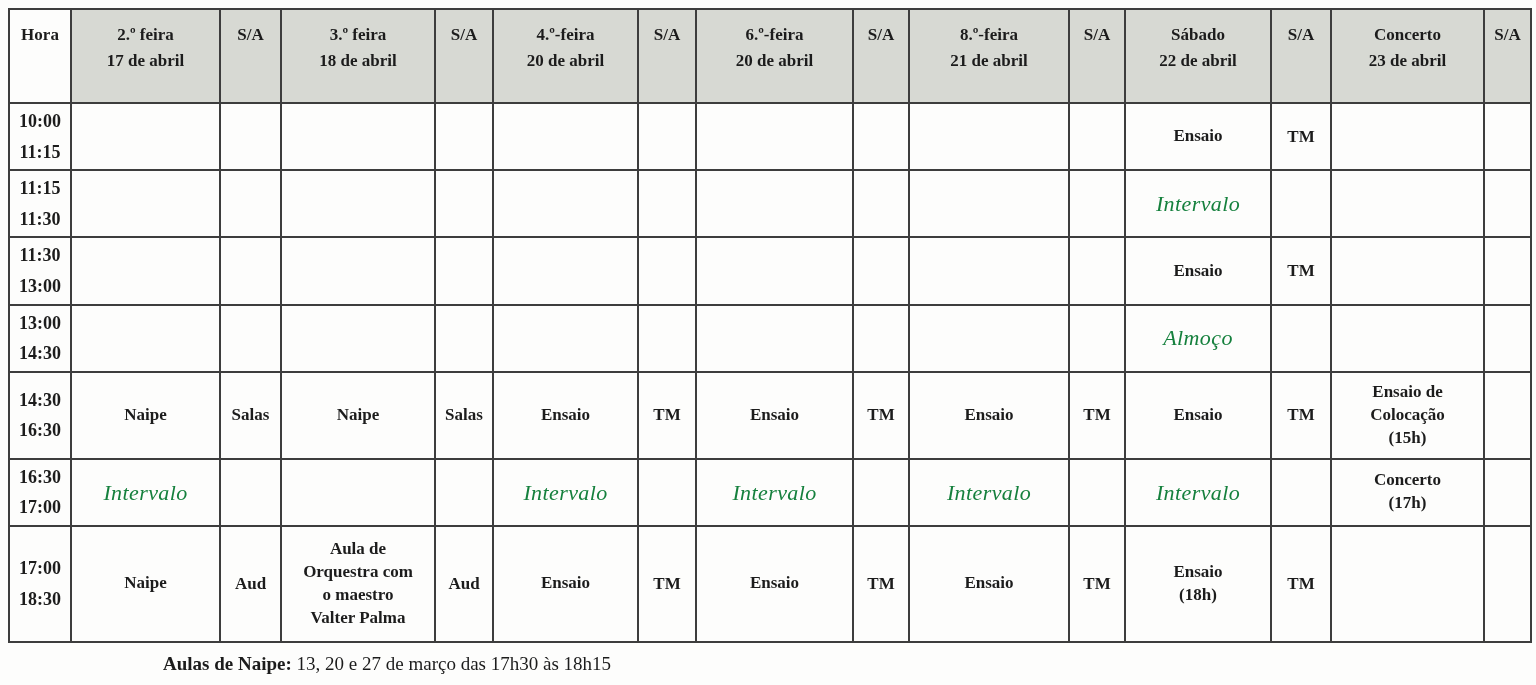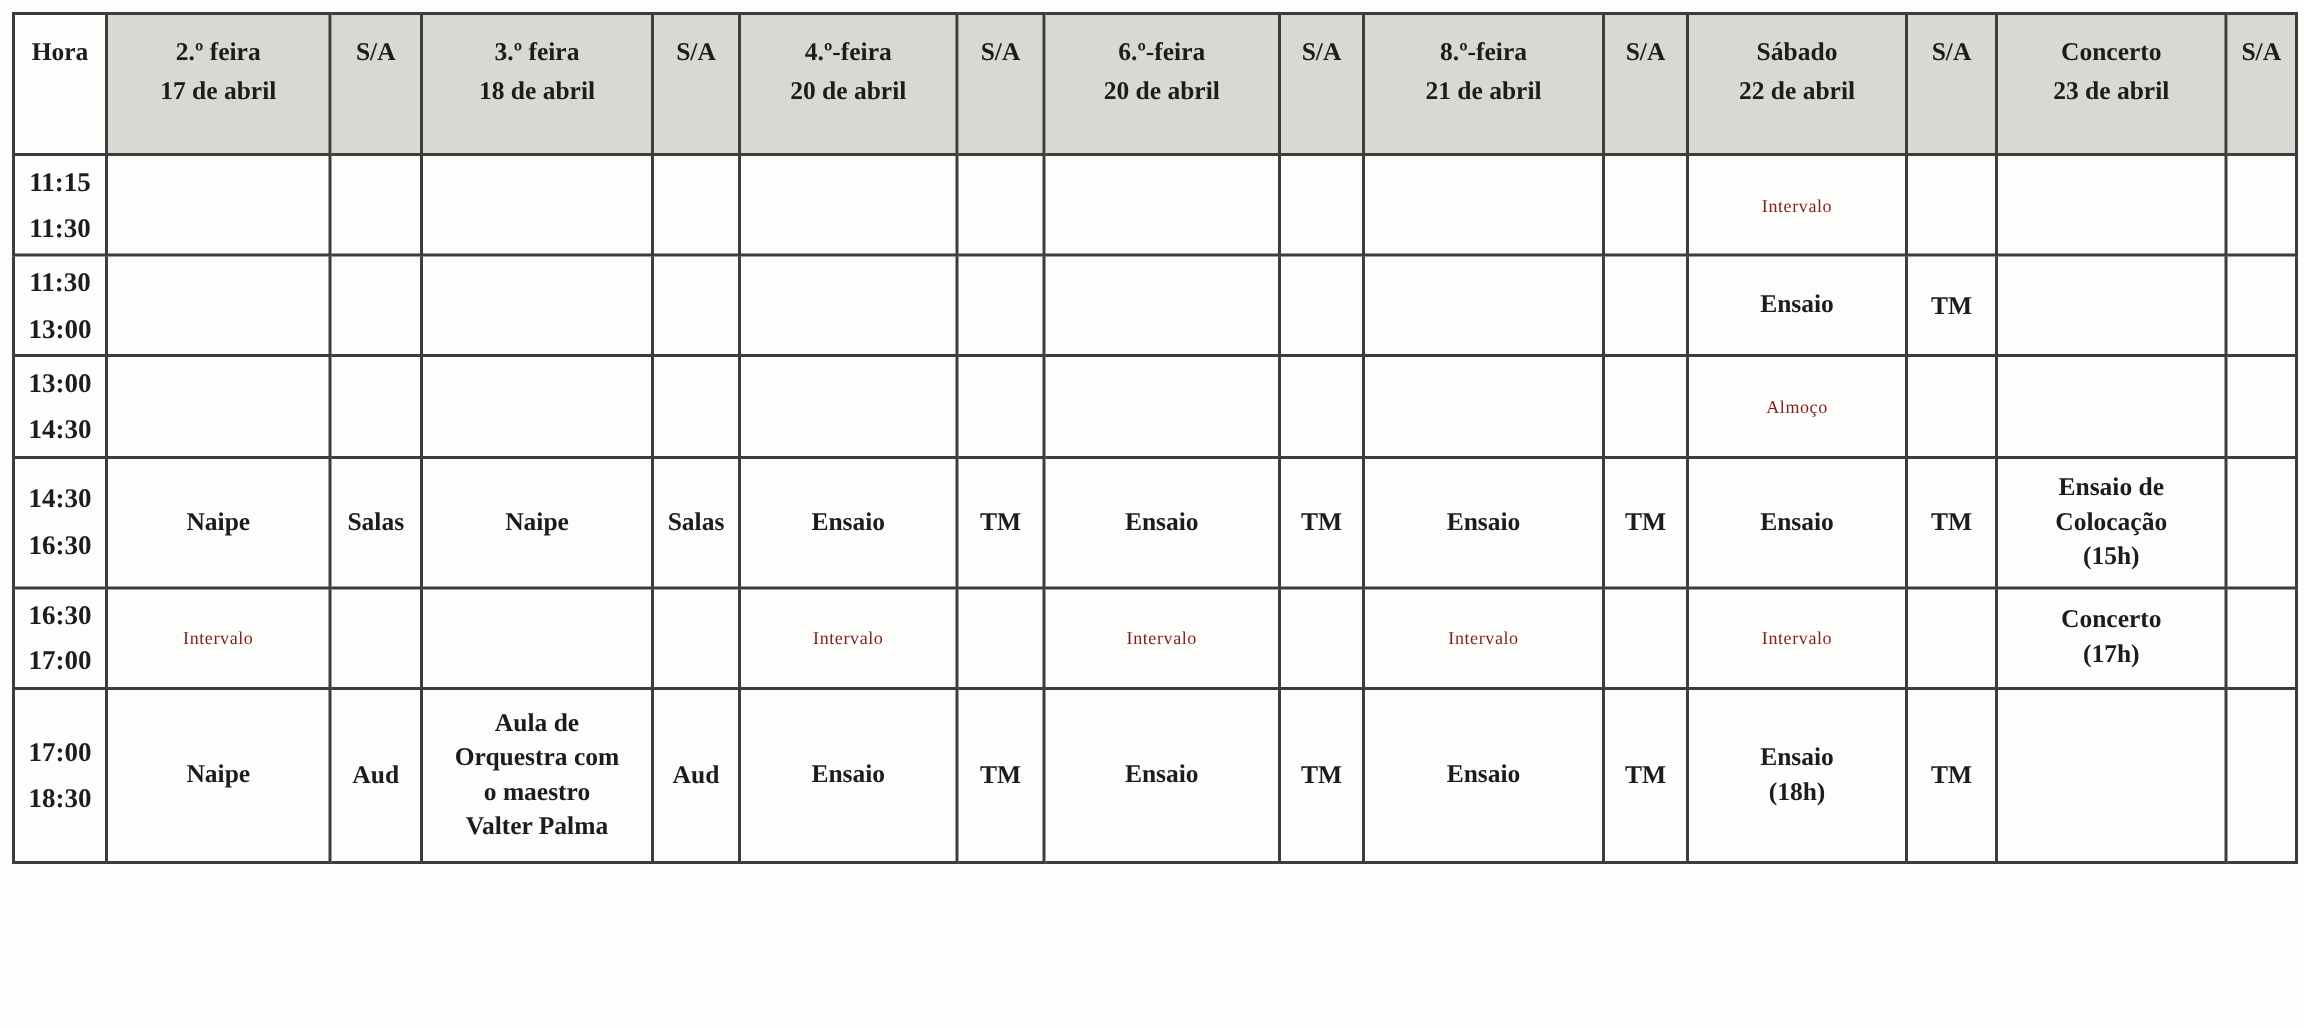--- a/index.html
+++ b/index.html
@@ -58,23 +58,24 @@
     font-weight: bold;
     font-size: 17px;
     line-height: 1.35;
   }
   td.sa-cell {
     font-weight: bold;
     font-size: 17px;
   }
   td.muted {
     font-weight: 400;
-    color: #7f1d1d;
-    font-size: 12px;
+    color: #15803d;
+    font-size: 22px;
     letter-spacing: 0.4px;
+    font-style: italic;
   }
   
   .legend-line {
     position: absolute;
     left: 163px;
     top: 570px;
     font-size: 19px;
     color: #1c1c1c;
     white-space: nowrap;
   }
@@ -124,20 +125,38 @@
           <th>S/A</th>
           <th><span class="day-name">8.º-feira</span><span class="day-date">21 de abril</span></th>
           <th>S/A</th>
           <th><span class="day-name">Sábado</span><span class="day-date">22 de abril</span></th>
           <th>S/A</th>
           <th><span class="day-name">Concerto</span><span class="day-date">23 de abril</span></th>
           <th>S/A</th>
         </tr>
       </thead>
     <tbody>
+        <tr style="height: 57px;">
+          <td class="time">10:00
+11:15</td>
+          <td class="day-cell"></td>
+          <td class="sa-cell"></td>
+          <td class="day-cell"></td>
+          <td class="sa-cell"></td>
+          <td class="day-cell"></td>
+          <td class="sa-cell"></td>
+          <td class="day-cell"></td>
+          <td class="sa-cell"></td>
+          <td class="day-cell"></td>
+          <td class="sa-cell"></td>
+          <td class="day-cell">Ensaio</td>
+          <td class="sa-cell">TM</td>
+          <td class="day-cell"></td>
+          <td class="sa-cell"></td>
+        </tr>
         <tr style="height: 55px;">
           <td class="time">11:15
 11:30</td>
           <td class="day-cell"></td>
           <td class="sa-cell"></td>
           <td class="day-cell"></td>
           <td class="sa-cell"></td>
           <td class="day-cell"></td>
           <td class="sa-cell"></td>
           <td class="day-cell"></td>
@@ -242,14 +261,15 @@
           <td class="sa-cell">TM</td>
           <td class="day-cell">Ensaio
 (18h)</td>
           <td class="sa-cell">TM</td>
           <td class="day-cell"></td>
           <td class="sa-cell"></td>
         </tr>
       </tbody>
   </table>
 
+  <div class="note-line"><span class="seg-bold">Aulas de Naipe:</span><span class=""> 13, 20 e 27 de março das 17h30 às 18h15</span></div>
 
 </div>
 
 </body></html>

